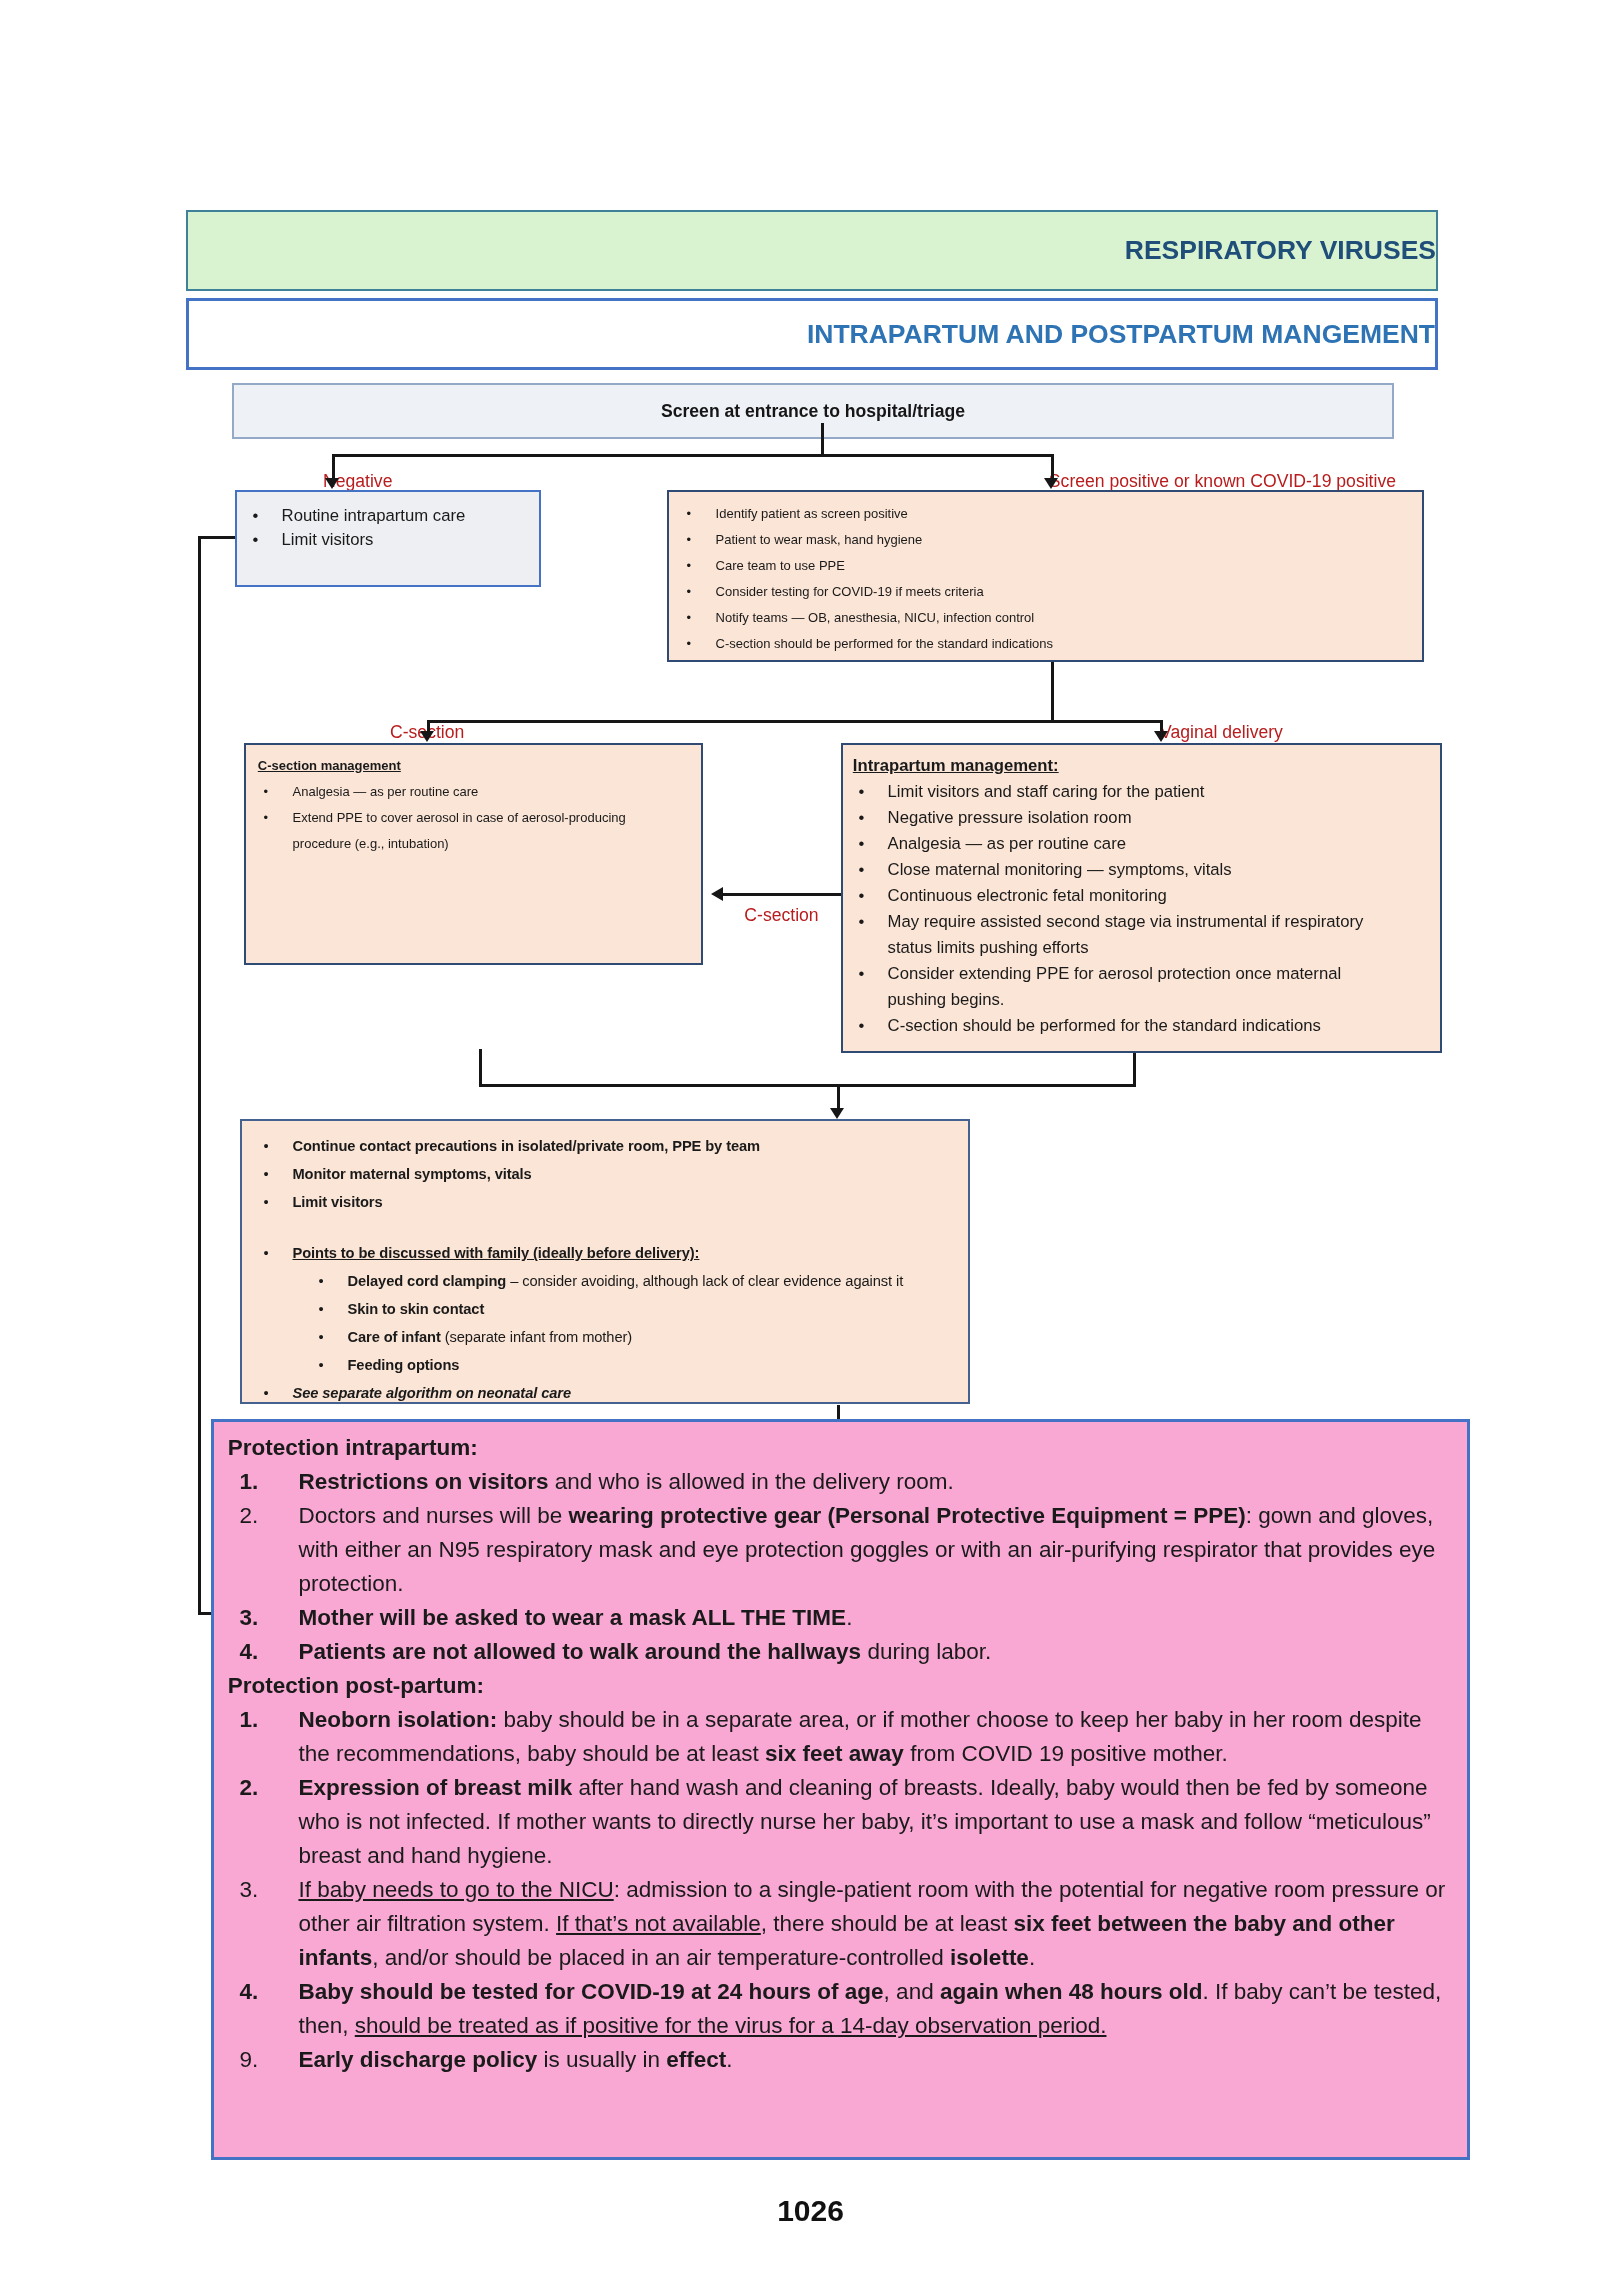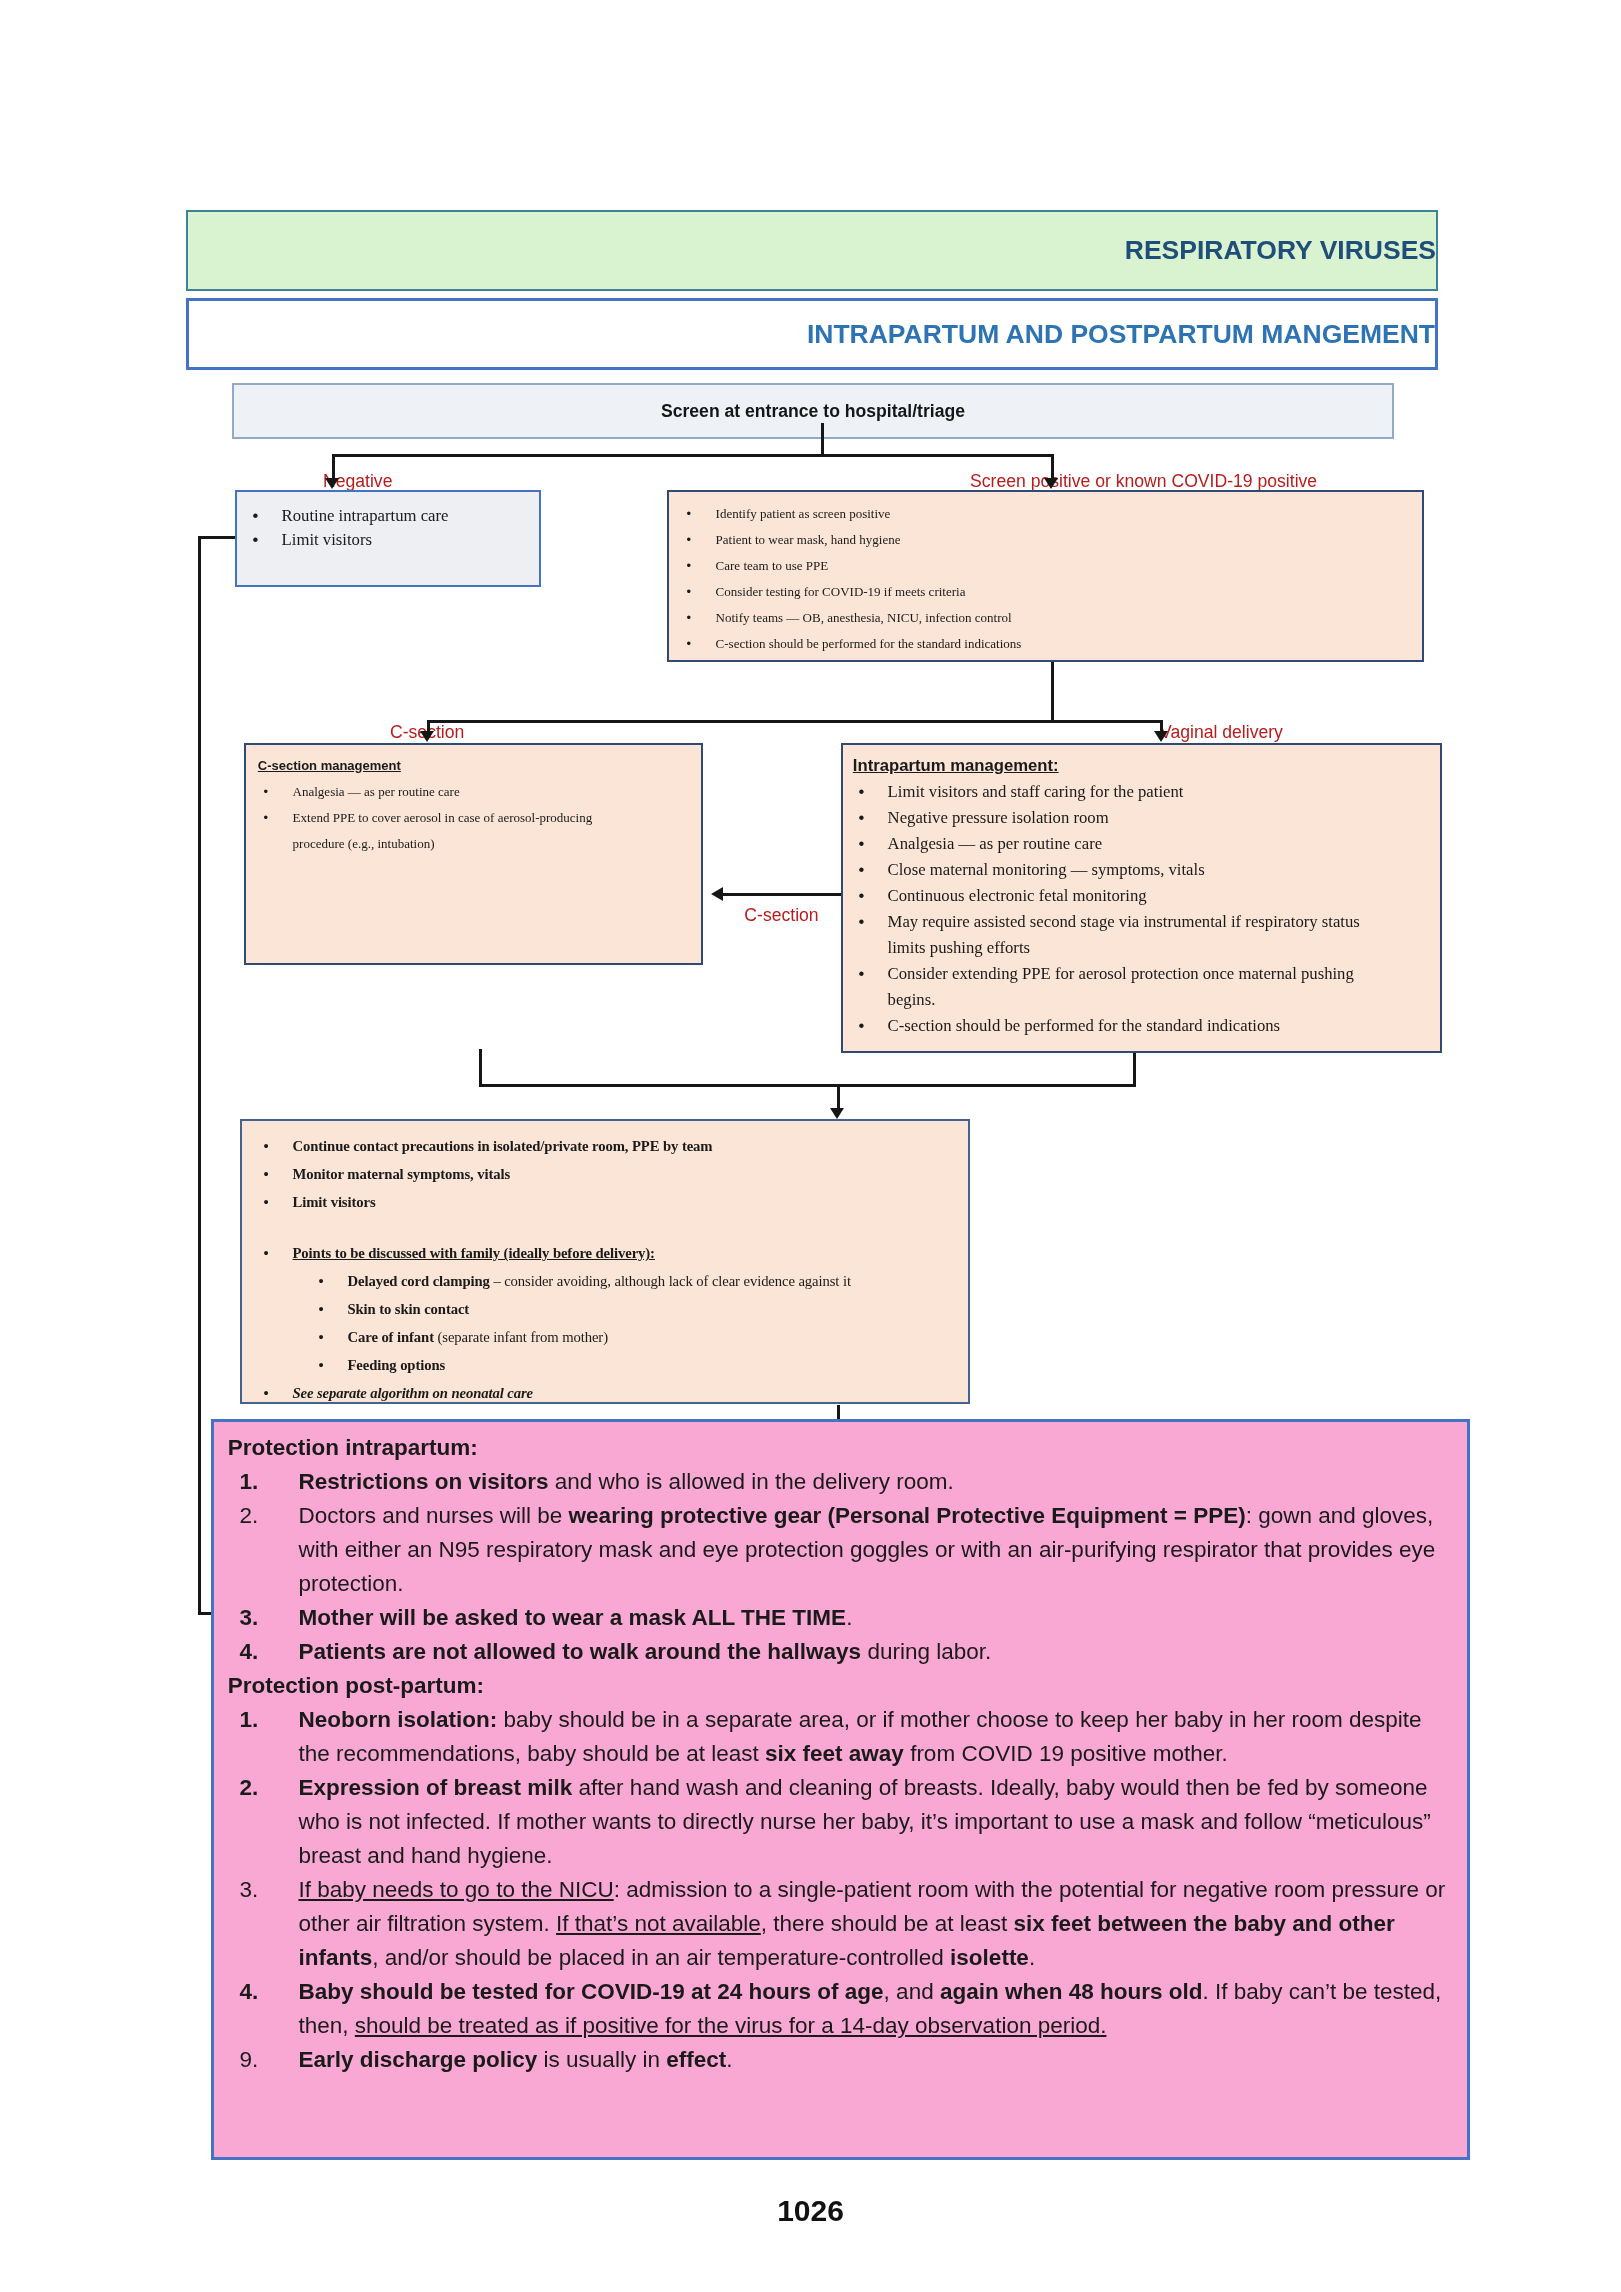--- a/index.html
+++ b/index.html
@@ -40,21 +40,21 @@
   .box-pp .txt{white-space:nowrap;}
 
   .box-title{padding-left:2px;}
   .box-title span{font-weight:700;text-decoration:underline;}
 
   .li{display:flex;}
   .li::before{content:"•";flex:none;width:29px;padding-left:7.8px;}
   .li.ind{margin-left:55px;}
   .li.spacer{height:23.5px;}
   .li.spacer::before{content:"";}
-  .txt{flex:1;font-family:Liberation Serif, serif;}
+  .txt{flex:1;}
 
   .b{font-weight:700;}
   .u{text-decoration:underline;}
   .i{font-style:italic;}
 
   
   .pbox{position:absolute;left:211px;top:1419px;width:1259px;height:741px;box-sizing:border-box;
     background:#f9a8d4;border:3.9px solid #4472C4;padding:8.8px 19.6px 0 13.7px;
     font-size:22.5px;line-height:34px;overflow:hidden;}
   .phead{font-weight:700;}
@@ -74,21 +74,21 @@
     <span>RESPIRATORY VIRUSES</span>
   </div>
   <div class="banner-sub">
     <span>INTRAPARTUM AND POSTPARTUM MANGEMENT</span>
   </div>
   <div class="screenbar">
     <span>Screen at entrance to hospital/triage</span>
   </div>
 
   <div class="lbl" style="left:323px;top:427px;">Negative</div>
-  <div class="lbl" style="left:970px;top:427px;width:426px;">Screen positive or known COVID-19 positive</div>
+  <div class="lbl" style="left:970px;top:427px;width:426px;text-align:right;">Screen positive or known COVID-19 positive</div>
   <div class="lbl" style="left:390px;top:678px;">C-section</div>
   <div class="lbl" style="left:1160px;top:678px;">Vaginal delivery</div>
   <div class="lbl" style="left:720px;top:861px;width:123px;text-align:center;">C-section</div>
   <div class="lbl" style="left:603px;top:1088px;width:221px;text-align:right;">Postpartum care</div>
 
   <div class="ln" style="left:821px;top:423px;width:2.9px;height:32px;"></div>
   <div class="ln" style="left:332px;top:454px;width:721px;height:2.9px;"></div>
   <div class="ln" style="left:332px;top:454px;width:2.9px;height:26.5px;"></div>
   <div class="ln" style="left:1051px;top:454px;width:2.9px;height:26.5px;"></div>
   <div class="ln" style="left:1051px;top:662px;width:2.9px;height:61px;"></div>

